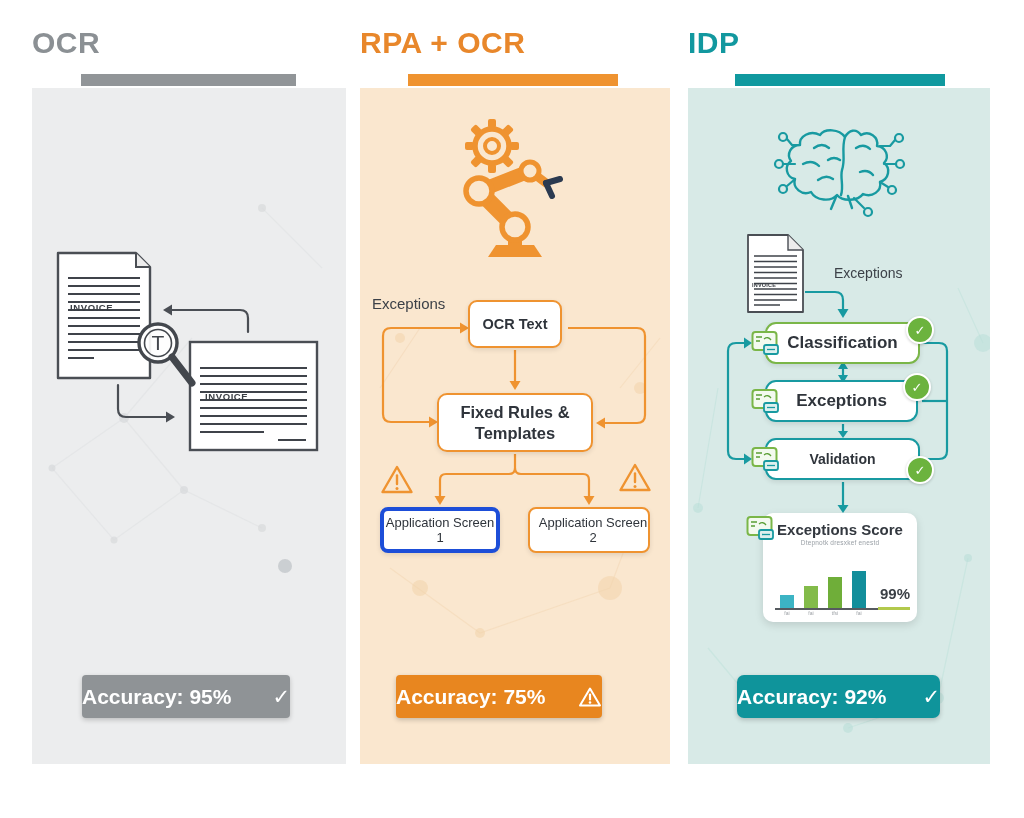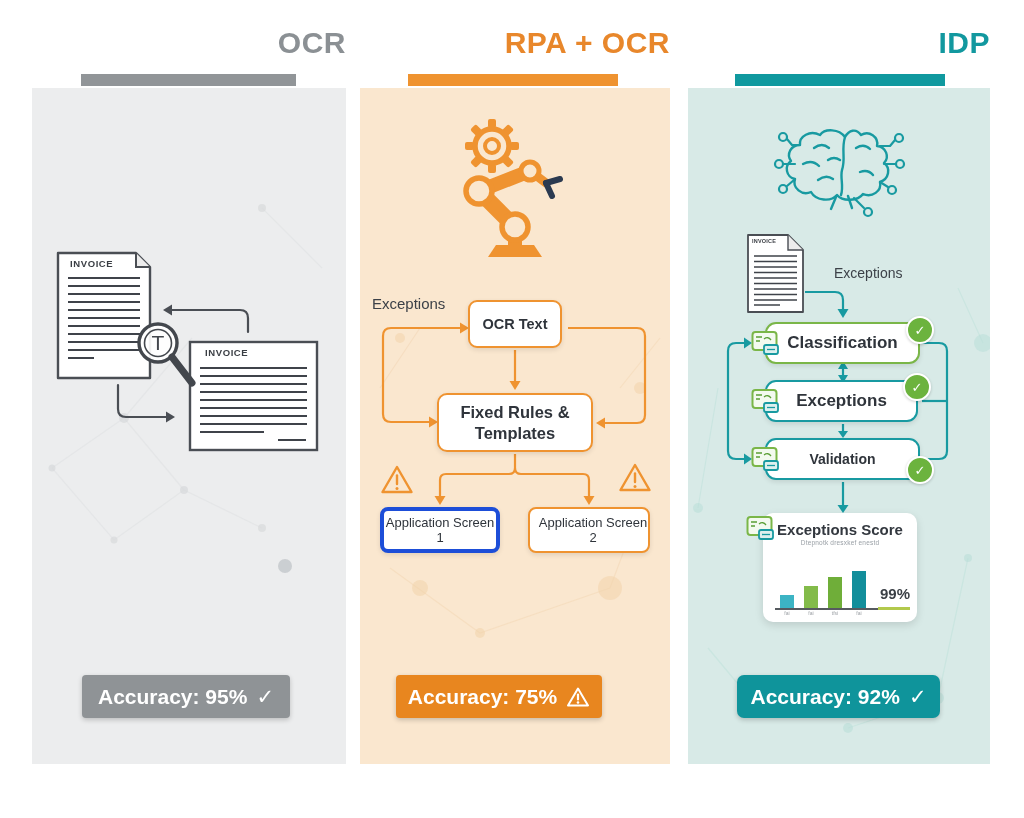--- a/index.html
+++ b/index.html
@@ -1,19 +1,19 @@
 <!DOCTYPE html>
 <html><head>
 <meta charset="utf-8">
 <style>
   html,body{margin:0;padding:0;background:#fff;}
   .canvas{position:relative;width:1024px;height:818px;background:#ffffff;overflow:hidden;
           font-family:"Liberation Sans","DejaVu Sans",sans-serif;}
   .col-title{position:absolute;top:26px;height:40px;font-size:30px;font-weight:bold;
-             text-align:right;letter-spacing:.5px;}
+             text-align:left;letter-spacing:.5px;}
   #title-ocr{left:32px;width:314px;color:#8b9094;}
   #title-rpa{left:360px;width:310px;color:#e8872b;}
   #title-idp{left:688px;width:302px;color:#12989f;}
   .col-bar{position:absolute;top:74px;height:12px;}
   #bar-ocr{left:81px;width:215px;background:#919598;}
   #bar-rpa{left:408px;width:210px;background:#ef9330;}
   #bar-idp{left:735px;width:210px;background:#10999f;}
   .panel{position:absolute;top:88px;height:676px;}
   #panel-ocr{left:32px;width:314px;background:#ecedee;}
   #panel-rpa{left:360px;width:310px;background:#fae7cf;}
@@ -29,34 +29,34 @@
   #box-app2{left:168px;top:419px;width:122px;height:46px;border:2px solid #ef9330;border-radius:8px;font-size:13px;padding-left:8px;}
   #box-classification{left:77px;top:234px;width:155px;height:42px;border:2.2px solid #7ab648;border-radius:11px;
                       font-size:17px;font-weight:700;}
   #box-extraction{left:77px;top:292px;width:153px;height:42px;border:2.2px solid #189aa1;border-radius:11px;
                   font-size:17px;font-weight:700;}
   #box-validation{left:77px;top:350px;width:155px;height:42px;border:2.2px solid #189aa1;border-radius:11px;
                   font-size:14px;font-weight:700;}
   .exceptions-label{position:absolute;color:#3c4148;z-index:2;}
   #exceptions-rpa{left:12px;top:207px;font-size:15px;}
   #exceptions-idp{left:146px;top:177px;font-size:14px;}
-  .doc-title{position:absolute;font-weight:bold;color:#3a3e44;letter-spacing:.6px;z-index:2;}
+  .doc-title{position:absolute;font-weight:bold;color:#3a3e44;letter-spacing:.6px;z-index:2;margin-top:44px;}
   #doc1-title{left:38px;top:170px;font-size:9.5px;}
   #doc2-title{left:173px;top:259px;font-size:9.5px;}
   #idp-doc-title{left:64px;top:150px;font-size:5.5px;letter-spacing:.2px;}
   #magnifier-letter{position:absolute;left:114px;top:242px;width:24px;height:26px;line-height:26px;
                     text-align:center;font-size:21px;color:#43474d;z-index:3;}
   .check-badge{position:absolute;width:24px;height:24px;border-radius:50%;background:#6cb33e;border:2px solid #fff;
                color:#fff;font-size:13px;font-weight:bold;display:flex;align-items:center;justify-content:center;
                box-shadow:0 1px 3px rgba(0,0,0,.2);z-index:4;}
   #check-classification{left:218px;top:228px;}
   #check-extraction{left:215px;top:285px;}
   #check-validation{left:218px;top:368px;}
   .step-icon{position:absolute;width:32px;height:30px;z-index:3;}
-  .accuracy-badge{position:absolute;top:587px;height:43px;display:flex;align-items:center;justify-content:center;
+  .accuracy-badge{position:absolute;top:587px;height:43px;display:flex;align-items:center;justify-content:space-between;
                   gap:9px;color:#fff;font-weight:bold;font-size:21px;border-radius:4px;
                   box-shadow:0 2px 5px rgba(0,0,0,.2);z-index:2;}
   #badge-ocr{left:50px;width:208px;background:#8f9396;}
   #badge-rpa{left:36px;width:206px;background:#e8861f;}
   #badge-idp{left:49px;width:203px;background:#0f949b;border-radius:7px;}
   .badge-check{font-size:21px;line-height:1;}
   #confidence-card{position:absolute;left:75px;top:425px;width:154px;height:109px;background:#fff;
                    border-radius:10px;box-shadow:0 3px 8px rgba(0,0,0,.13);z-index:2;}
   .cc-title{margin-top:8px;text-align:center;font-size:15px;font-weight:600;color:#33383f;}
   .cc-sub{text-align:center;font-size:6.5px;color:#9aa0a6;margin-top:1px;letter-spacing:.2px;}

